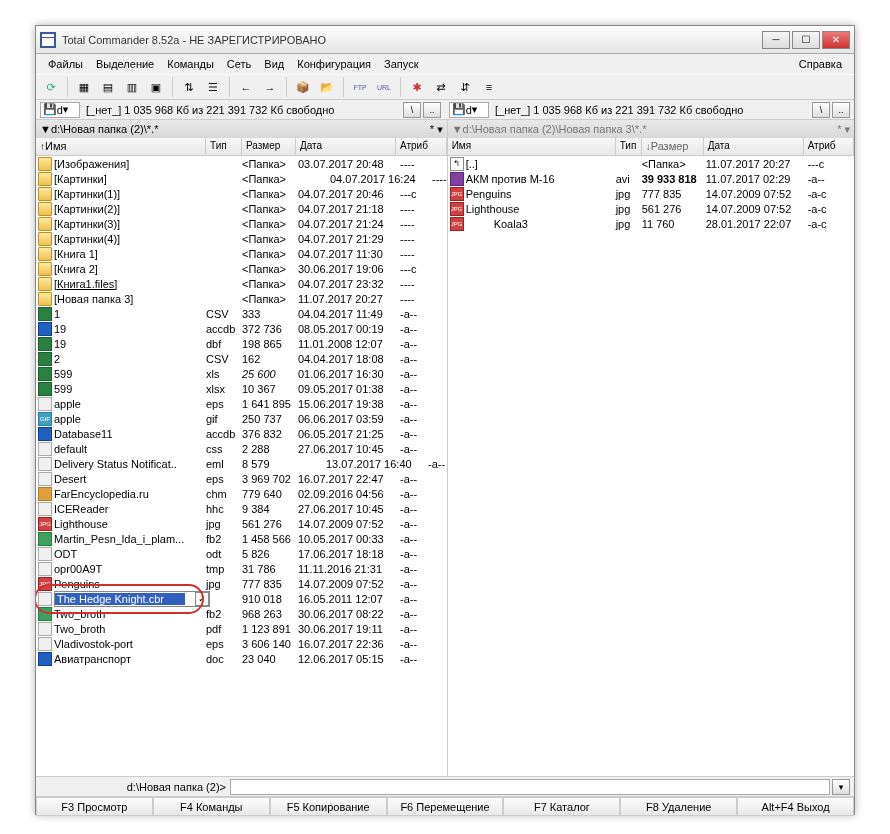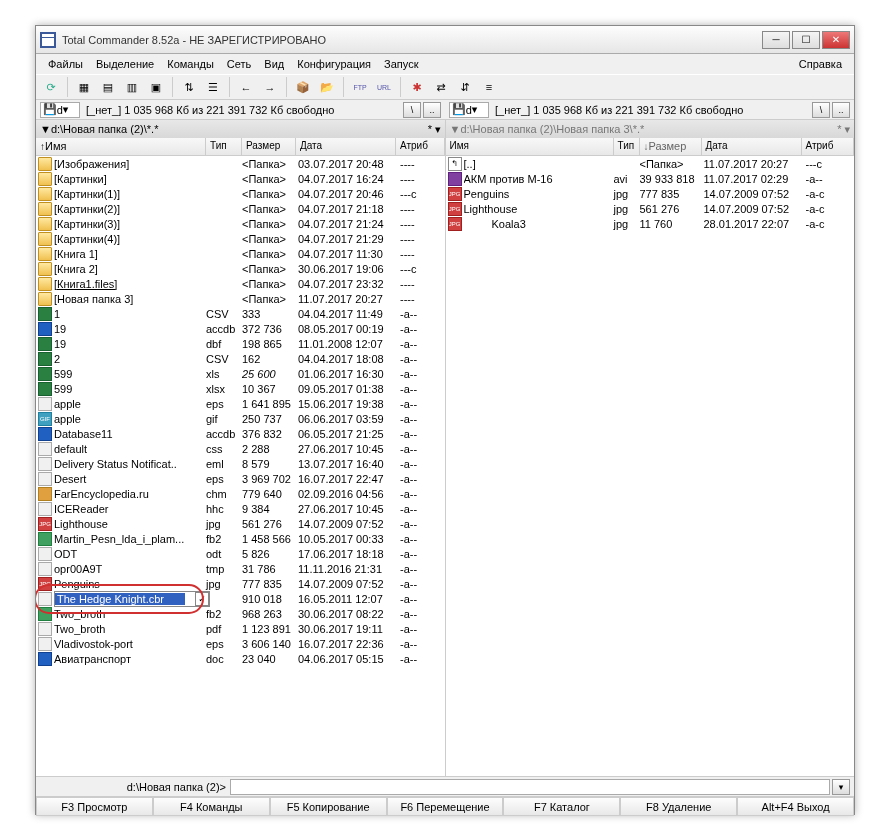--- a/index.html
+++ b/index.html
@@ -163,21 +163,21 @@
             <div class="fext" style="width: 36px;"></div>
             <div class="fsize" style="width: 56px;">&lt;Папка&gt;</div>
             <div class="fdate" style="width: 100px;">03.07.2017 20:48</div>
             <div class="fattr">----</div>
           </div>
           <div class="frow">
             <div class="fic ic-folder"></div>
             <div class="fname" style="width: 152px;">[Картинки]</div>
             <div class="fext" style="width: 36px;"></div>
             <div class="fsize" style="width: 56px;">&lt;Папка&gt;</div>
-            <div class="fdate" style="width: 100px;">04.07.2017 16:24</div>
+            <div class="fdate" style="width: 100px; margin-left: 32px;">04.07.2017 16:24</div>
             <div class="fattr">----</div>
           </div>
           <div class="frow">
             <div class="fic ic-folder"></div>
             <div class="fname" style="width: 152px;">[Картинки(1)]</div>
             <div class="fext" style="width: 36px;"></div>
             <div class="fsize" style="width: 56px;">&lt;Папка&gt;</div>
             <div class="fdate" style="width: 100px;">04.07.2017 20:46</div>
             <div class="fattr">---c</div>
           </div>
@@ -315,21 +315,21 @@
             <div class="fext" style="width: 36px;">css</div>
             <div class="fsize" style="width: 56px;">2 288</div>
             <div class="fdate" style="width: 100px;">27.06.2017 10:45</div>
             <div class="fattr">-a--</div>
           </div>
           <div class="frow">
             <div class="fic ic-file"></div>
             <div class="fname" style="width: 152px;">Delivery Status Notificat..</div>
             <div class="fext" style="width: 36px;">eml</div>
             <div class="fsize" style="width: 56px;">8 579</div>
-            <div class="fdate" style="width: 100px;">13.07.2017 16:40</div>
+            <div class="fdate" style="width: 100px; margin-left: 28px;">13.07.2017 16:40</div>
             <div class="fattr">-a--</div>
           </div>
           <div class="frow">
             <div class="fic ic-file"></div>
             <div class="fname" style="width: 152px;">Desert</div>
             <div class="fext" style="width: 36px;">eps</div>
             <div class="fsize" style="width: 56px;">3 969 702</div>
             <div class="fdate" style="width: 100px;">16.07.2017 22:47</div>
             <div class="fattr">-a--</div>
           </div>
@@ -419,21 +419,21 @@
             <div class="fext" style="width: 36px;">eps</div>
             <div class="fsize" style="width: 56px;">3 606 140</div>
             <div class="fdate" style="width: 100px;">16.07.2017 22:36</div>
             <div class="fattr">-a--</div>
           </div>
           <div class="frow">
             <div class="fic ic-doc"></div>
             <div class="fname" style="width: 152px;">Авиатранспорт</div>
             <div class="fext" style="width: 36px;">doc</div>
             <div class="fsize" style="width: 56px;">23 040</div>
-            <div class="fdate" style="width: 100px;">04.06.2017 05:15</div>
+            <div class="fdate" style="width: 100px;">12.06.2017 05:15</div>
             <div class="fattr">-a--</div>
           </div>
         </div>
     </div>
 
     <div class="panel panel-right">
       <div class="pathbar inactive">
         <span>▼</span>
           <span>d:\Новая папка (2)\Новая папка 3\*.*</span>
         <span class="pathbar-star">* ▾</span>
@@ -451,21 +451,21 @@
             <div class="fname" style="width: 150px;">[..]</div>
             <div class="fext" style="width: 26px;"></div>
             <div class="fsize" style="width: 64px;">&lt;Папка&gt;</div>
             <div class="fdate" style="width: 100px;">11.07.2017 20:27</div>
             <div class="fattr">---c</div>
           </div>
           <div class="frow">
             <div class="fic ic-avi"></div>
             <div class="fname" style="width: 150px;">АКМ против М-16</div>
             <div class="fext" style="width: 26px;">avi</div>
-            <div class="fsize" style="width: 64px;">39 933 818</div>
+            <div class="fsize" style="width: 64px; font-weight: bold;">39 933 818</div>
             <div class="fdate" style="width: 100px;">11.07.2017 02:29</div>
             <div class="fattr">-a--</div>
           </div>
           <div class="frow">
             <div class="fic ic-img">JPG</div>
             <div class="fname" style="width: 150px;">Penguins</div>
             <div class="fext" style="width: 26px;">jpg</div>
             <div class="fsize" style="width: 64px;">777 835</div>
             <div class="fdate" style="width: 100px;">14.07.2009 07:52</div>
             <div class="fattr">-a-c</div>

